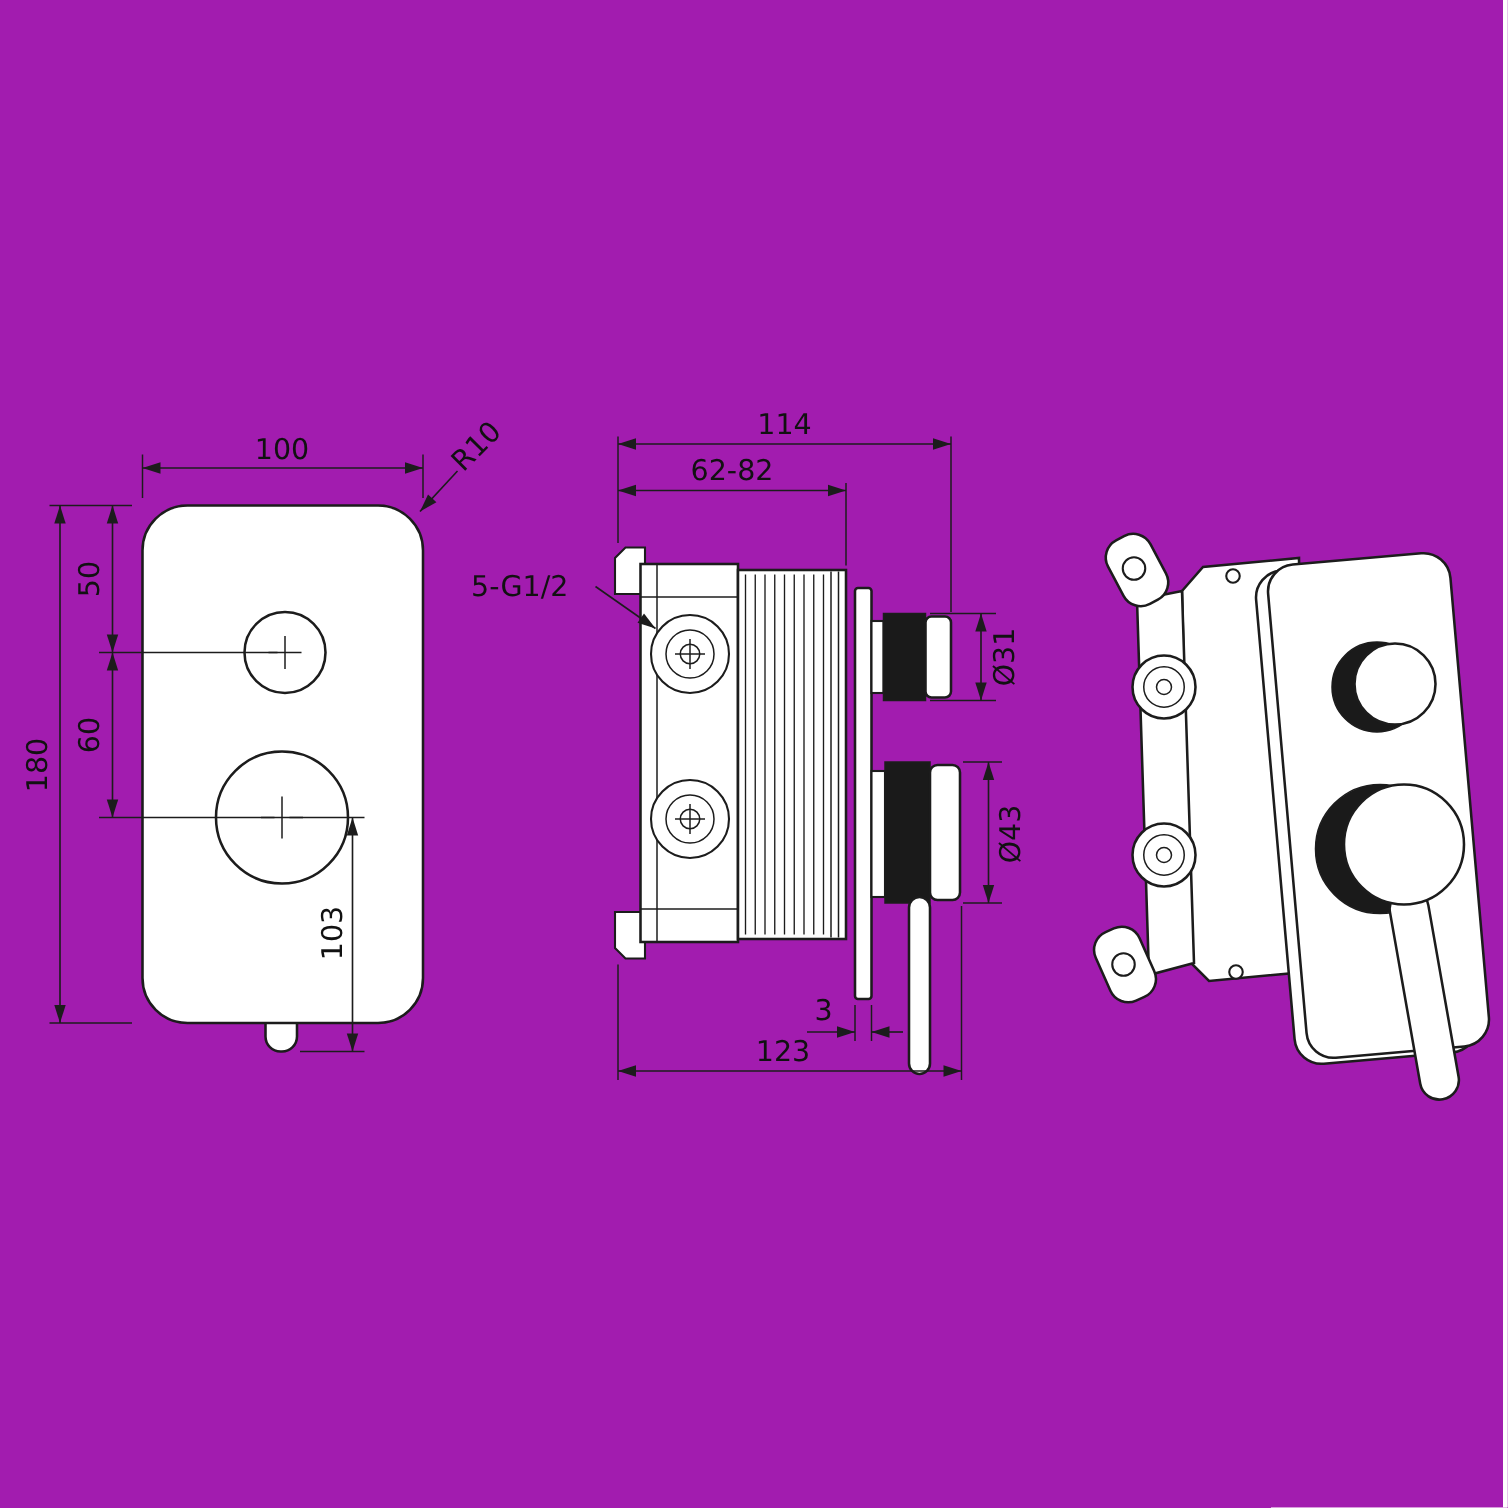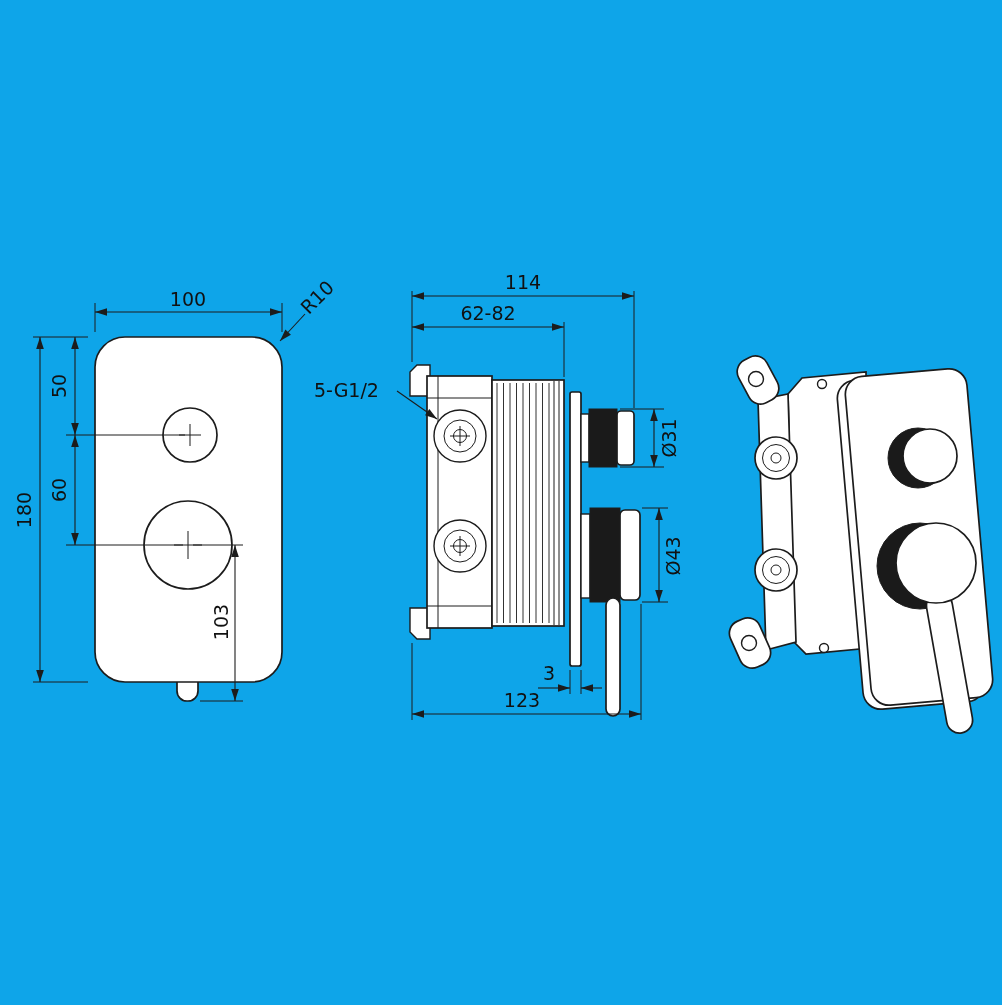--- a/index.html
+++ b/index.html
@@ -1,18 +1,18 @@
 <!DOCTYPE html>
 <html><head>
 <meta charset="utf-8">
 <style>
   html, body { margin: 0; padding: 0; background: #ffffff; }
   .canvas {
     width: 1002px; height: 1005px; position: relative;
-    background: #0ea5e9; overflow: hidden;
+    background: #a21caf; overflow: hidden;
     font-family: "DejaVu Sans", sans-serif;
   }
   svg { display: block; }
   svg text {
     fill: #111111;
     font-family: "DejaVu Sans", sans-serif;
     font-size: 19px;
   }
   .thin  { stroke: #1c1c1c; stroke-width: 1;   fill: none; }
   .dim   { stroke: #1c1c1c; stroke-width: 1.1; fill: none; }

